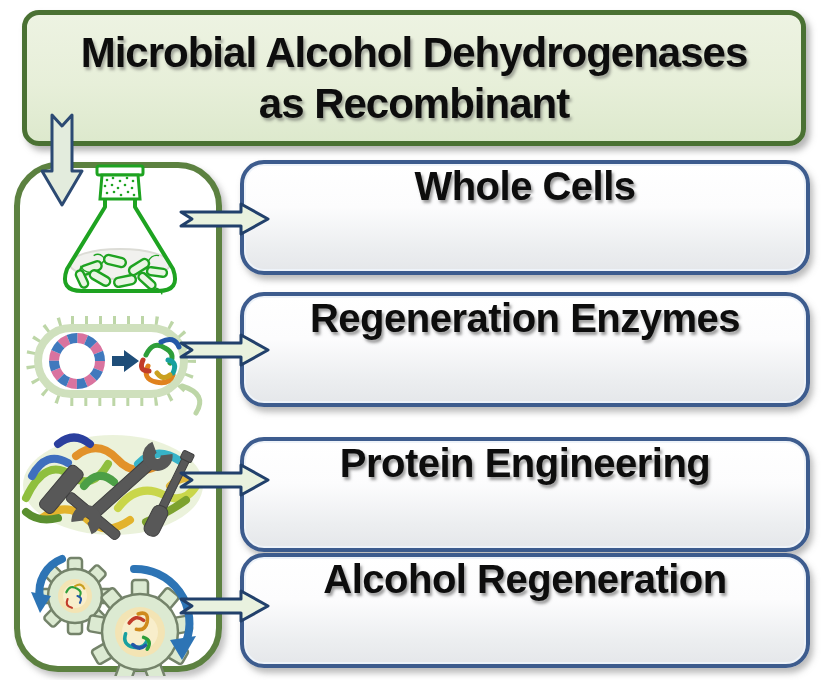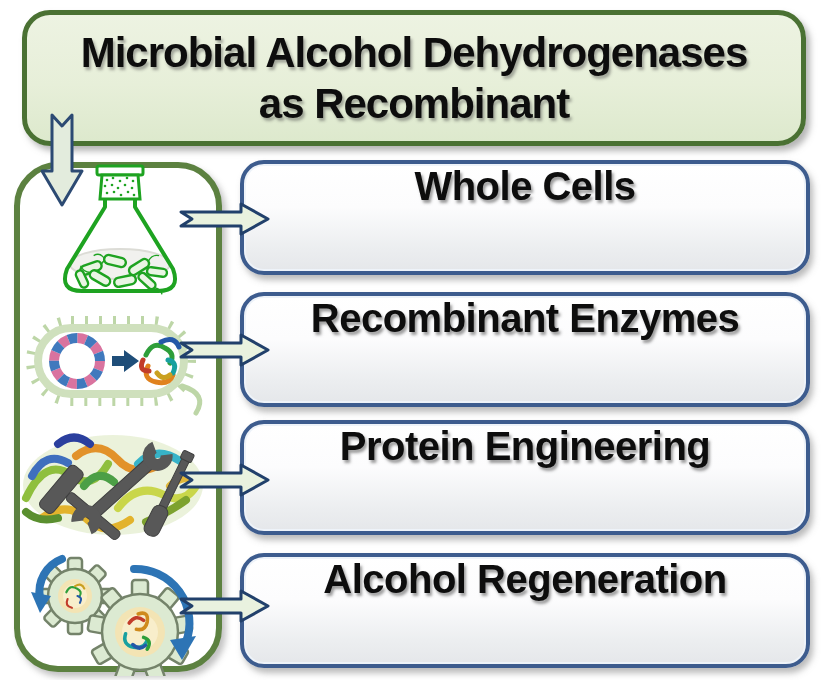--- a/index.html
+++ b/index.html
@@ -3,21 +3,21 @@
 <meta charset="utf-8">
 <style>
   html,body{margin:0;padding:0;background:#ffffff;}
   .canvas{
     position:relative;width:828px;height:680px;background:#ffffff;overflow:hidden;
     font-family:"Liberation Sans","DejaVu Sans",sans-serif;color:#0d0d0d;
   }
   .title-box{
     position:absolute;left:22px;top:10px;width:774px;height:126px;
     background:linear-gradient(180deg,#edf3e2 0%,#e7efd9 55%,#dde9cd 100%);
-    border:5px solid #4a7133;border-radius:28px;
+    border:5px solid #4a7133;border-radius:17px;
     box-shadow:4px 5px 6px rgba(110,110,110,0.5);
     display:flex;align-items:center;justify-content:center;text-align:center;
     z-index:1;
   }
   .title-text{
     font-size:42px;font-weight:bold;line-height:1.22;letter-spacing:-1px;
     text-shadow:2px 3px 3px rgba(70,70,70,0.45);
   }
   .sidebar{
     position:absolute;left:14px;top:162px;width:196px;height:498px;
@@ -253,22 +253,22 @@
   <div class="h-arrow" style="top:587px;">
     <svg viewBox="0 0 94 38">
       <path d="M3 12 L63 12 L63 4 L90 19 L63 34 L63 26 L3 26 L14 19 Z" fill="#e9f2df" stroke="#21406b" stroke-width="3" stroke-linejoin="round"></path>
     </svg>
   </div>
 
   <div class="category-box" style="top:160px;">
     <span class="category-label">Whole Cells</span>
   </div>
   <div class="category-box" style="top:292px;">
-    <span class="category-label">Recombinant Enzymes</span>
-  </div>
-  <div class="category-box" style="top:420px;">
+    <span class="category-label">Regeneration Enzymes</span>
+  </div>
+  <div class="category-box" style="top:437px;">
     <span class="category-label">Protein Engineering</span>
   </div>
   <div class="category-box" style="top:553px;">
     <span class="category-label">Alcohol Regeneration</span>
   </div>
 
 </div>
 
 </body></html>

